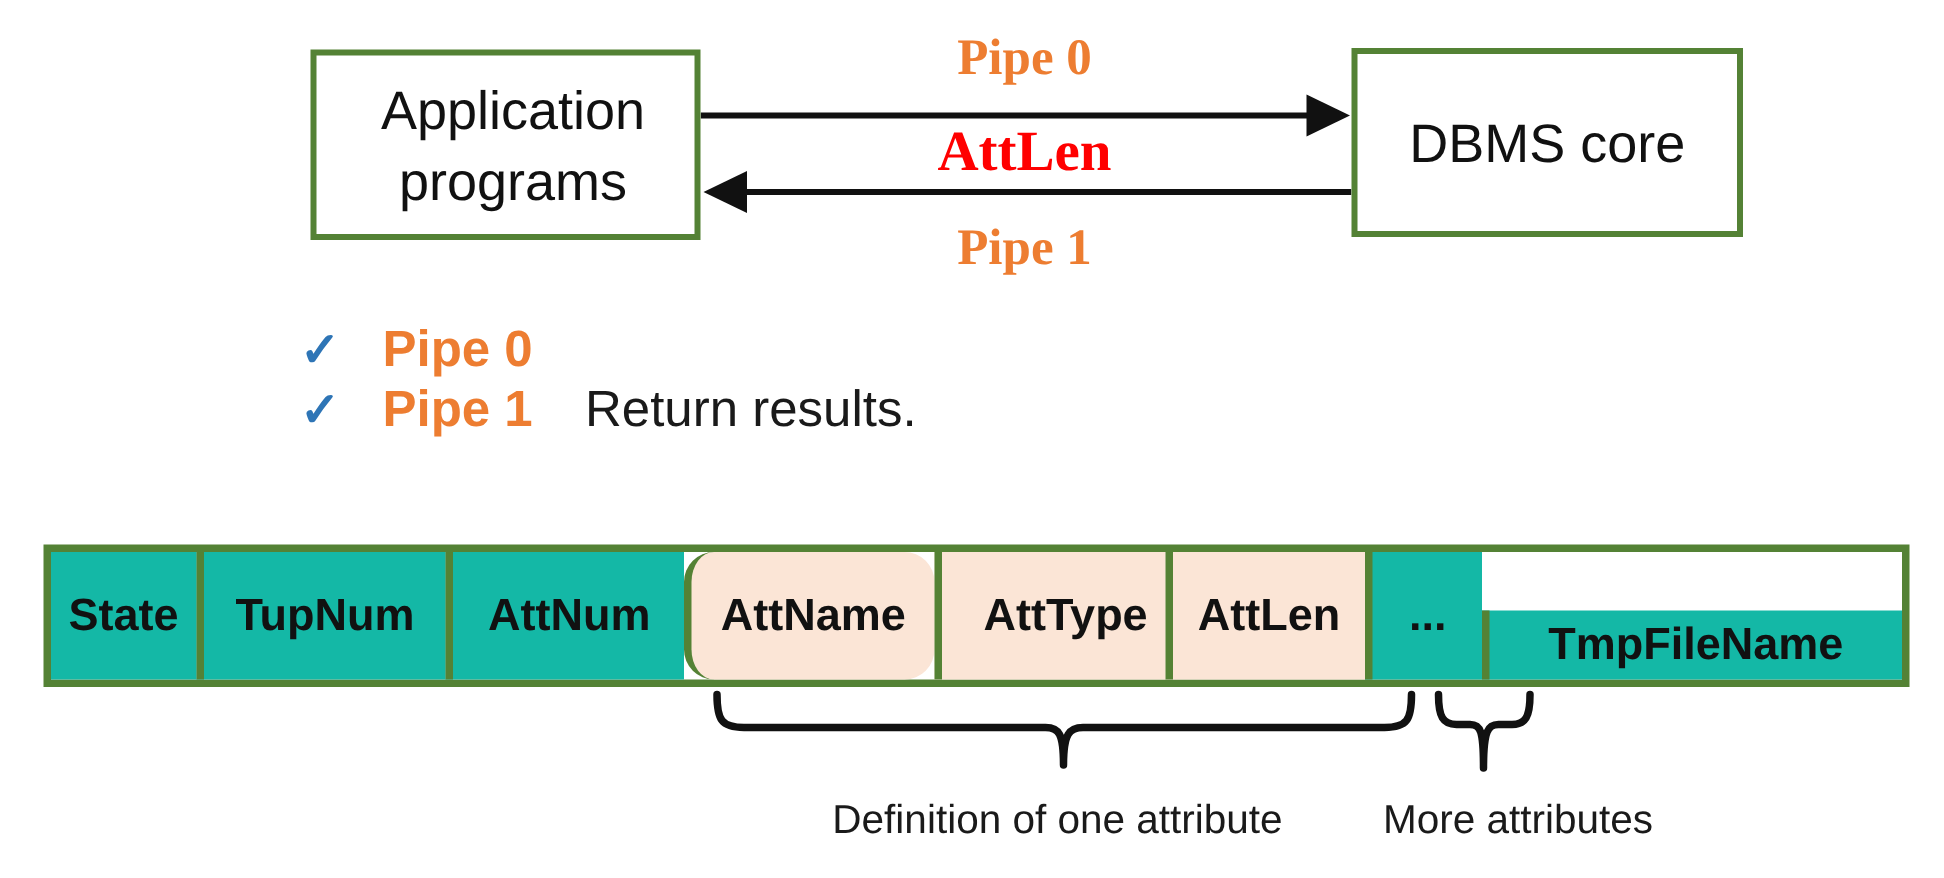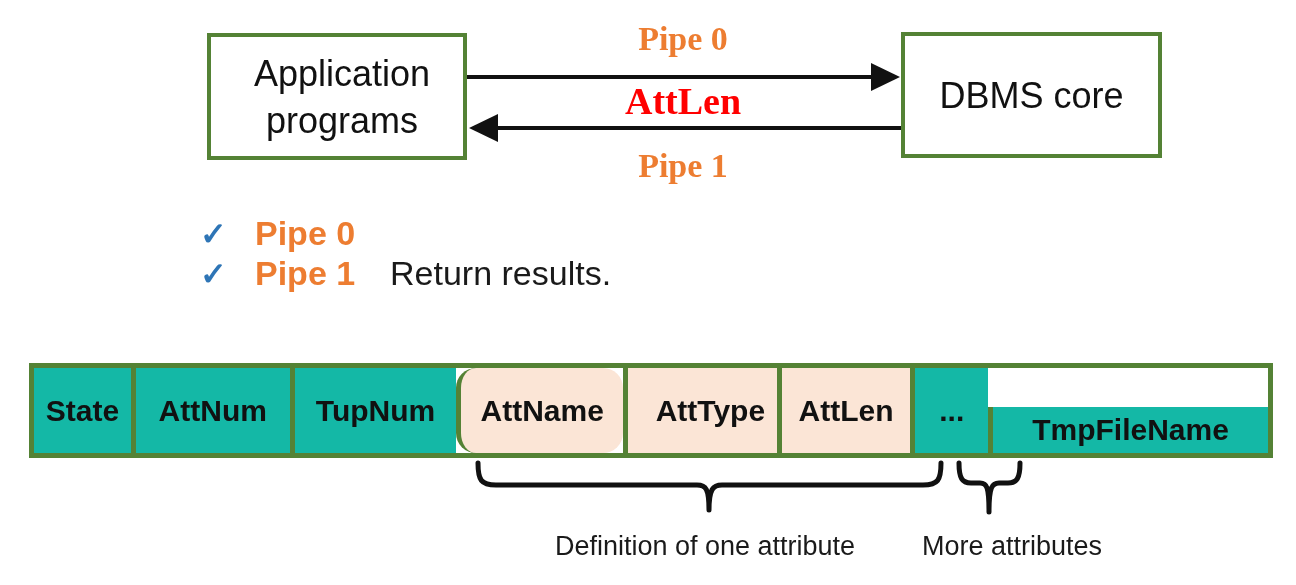--- a/index.html
+++ b/index.html
@@ -88,22 +88,22 @@
     </div>
     <div class="bullet-row">
       <span class="bullet-check">✓</span>
       <span class="bullet-pipe">Pipe 1</span>
       <span class="bullet-text">Return results.</span>
     </div>
   </div>
 
   <div class="record-row" style="left:29px;top:363px;width:1244px;height:95px;">
     <div class="record-cell" style="width:100px;">State</div>
+    <div class="record-cell" style="width:172px;">TupNum</div>
     <div class="record-cell" style="width:164px;">AttNum</div>
-    <div class="record-cell" style="width:172px;">TupNum</div>
     <div class="record-cell peach" style="width:172px;border-radius:20px;">AttName</div>
     <div class="record-cell peach" style="width:158px;padding-left:16px;">AttType</div>
     <div class="record-cell peach" style="width:138px;">AttLen</div>
     <div class="record-cell" style="width:80px;">...</div>
     <div class="record-cell" style="width:289px;margin-top:39px;">TmpFileName</div>
   </div>
 
   <div class="brace-label" style="left:705px;top:531px;">Definition of one attribute</div>
   <div class="brace-label" style="left:1012px;top:531px;">More attributes</div>
 

